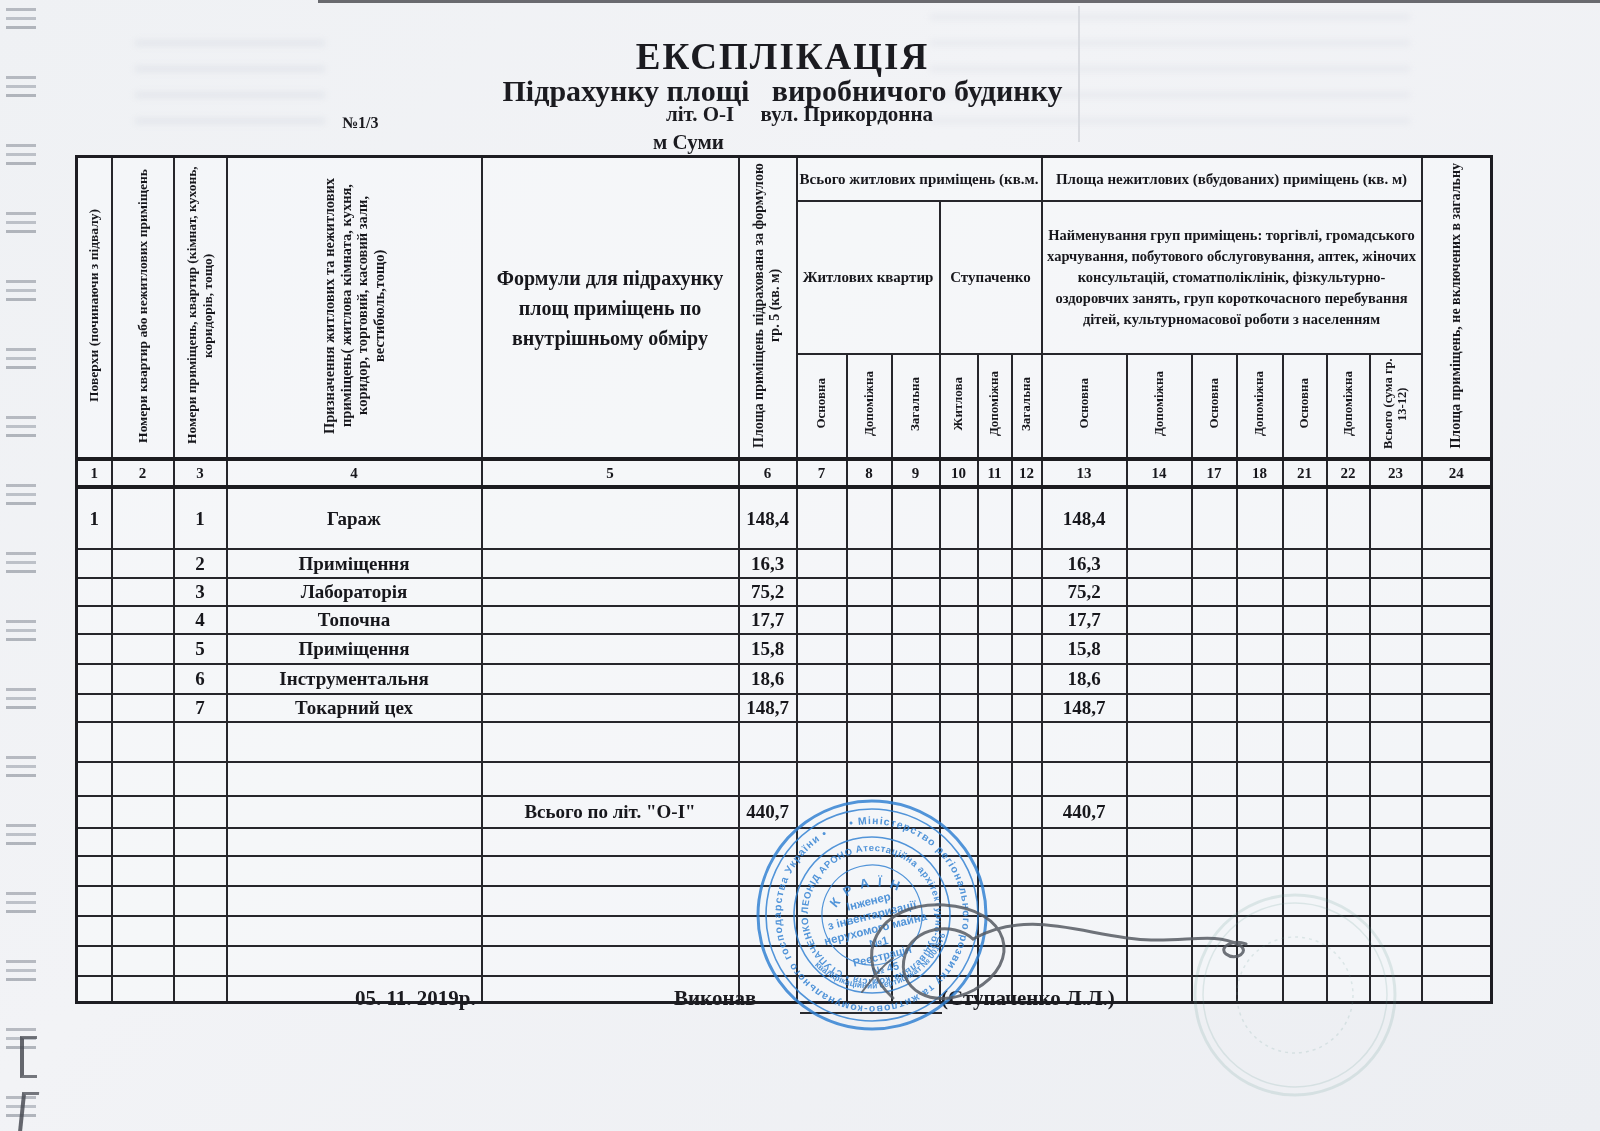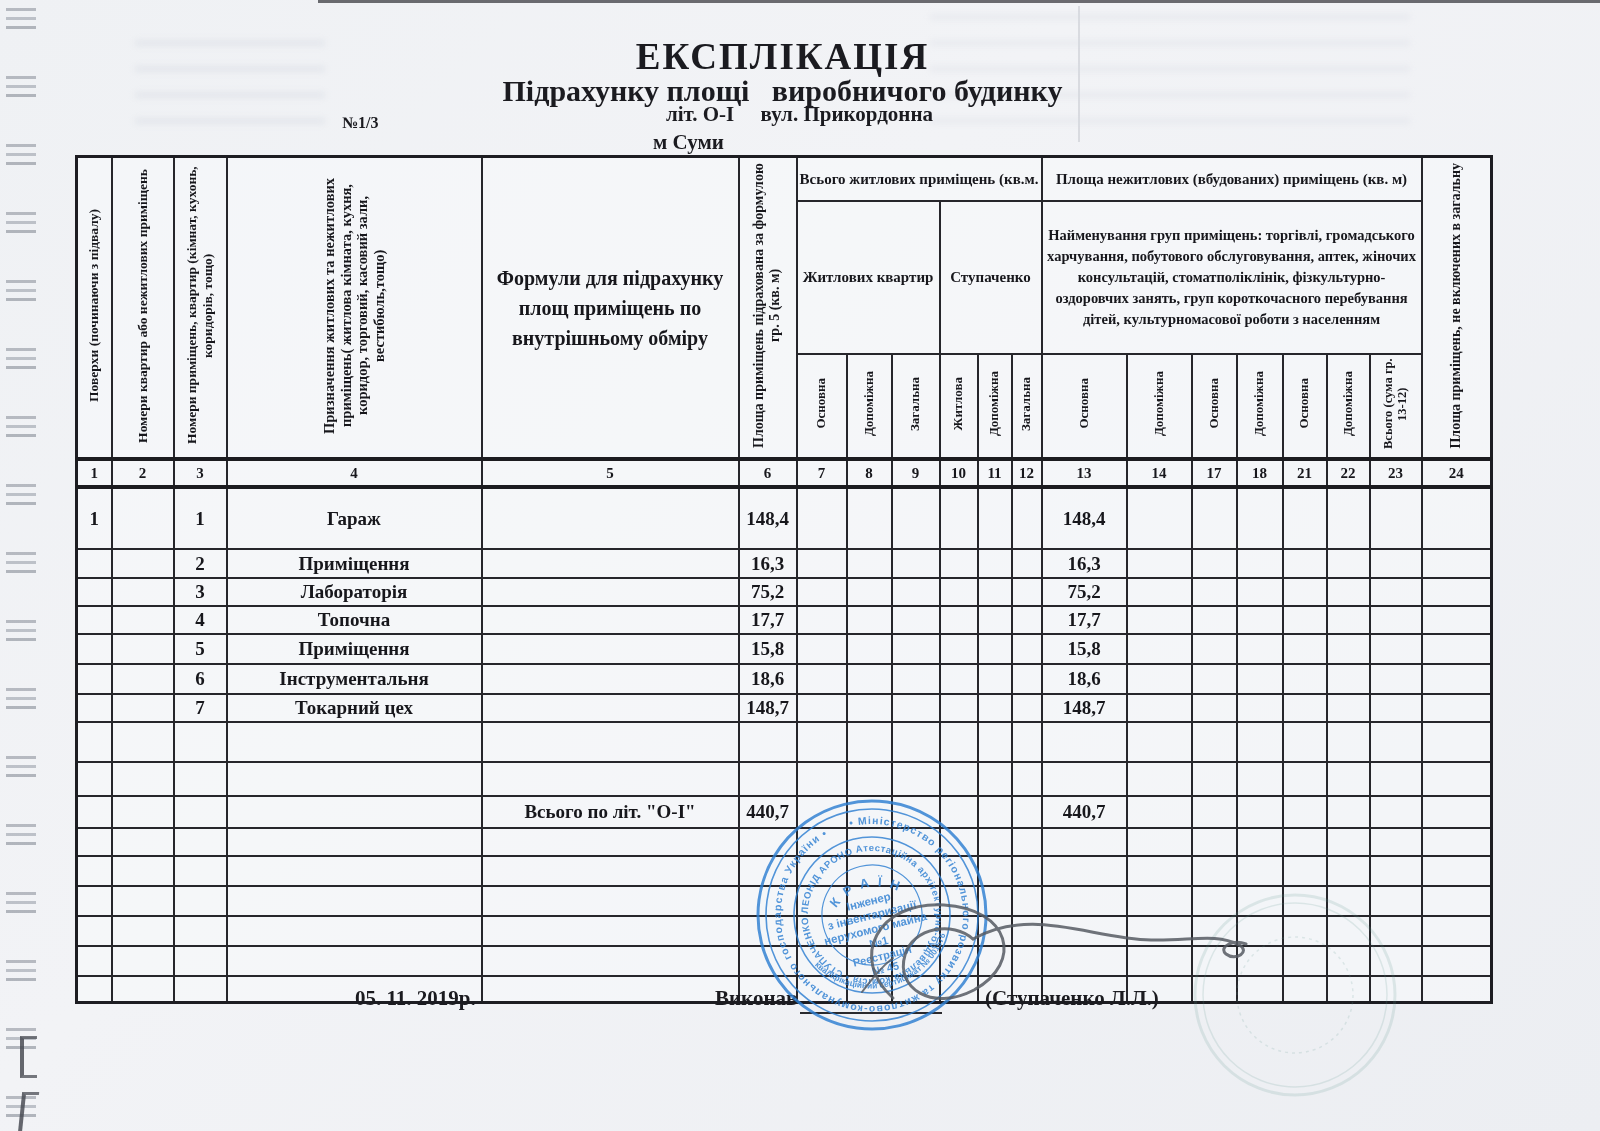--- a/index.html
+++ b/index.html
@@ -61,23 +61,23 @@
   td.val,{font-weight:bold;}
   .bcell{font-weight:bold;font-size:19px;}
   tr.r1{height:62px;} tr.r29{height:29px;} tr.r28{height:28px;} tr.r30{height:30px;}
   tr.re40{height:40px;} tr.re34{height:34px;} tr.rtot{height:32px;}
   tr.re28{height:28px;} tr.re30{height:30px;} tr.re26{height:26px;}
   .h2desc{font-size:14.5px;line-height:1.45;padding:2px 6px;}
   .formula-h{font-size:20px;line-height:1.5;padding:0 14px;}
 
   
   .f-date{position:absolute;left:355px;top:986px;font-size:21px;font-weight:bold;}
-  .f-exec{position:absolute;left:715px;top:986px;font-size:21px;font-weight:bold;}
+  .f-exec{position:absolute;left:674px;top:986px;font-size:21px;font-weight:bold;}
   .f-line{position:absolute;left:800px;top:1012px;width:142px;height:2px;background:#2a2a2e;}
-  .f-name{position:absolute;left:941px;top:986px;font-size:21px;font-weight:bold;margin-left:44px;}
+  .f-name{position:absolute;left:941px;top:986px;font-size:21px;font-weight:bold;}
 
   
   svg.stamp{position:absolute;left:742px;top:785px;transform:rotate(-14deg);opacity:.82;}
   svg.stamp text{font-family:"Liberation Sans", sans-serif;font-weight:bold;}
   svg.stamp2{position:absolute;left:1185px;top:885px;opacity:.16;}
   svg.sig{position:absolute;left:0;top:0;pointer-events:none;}
 </style>
 </head>
 <body>
 

